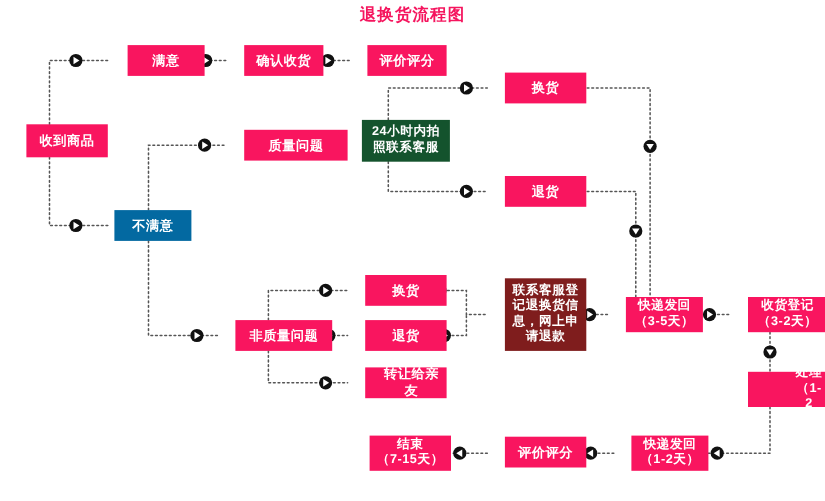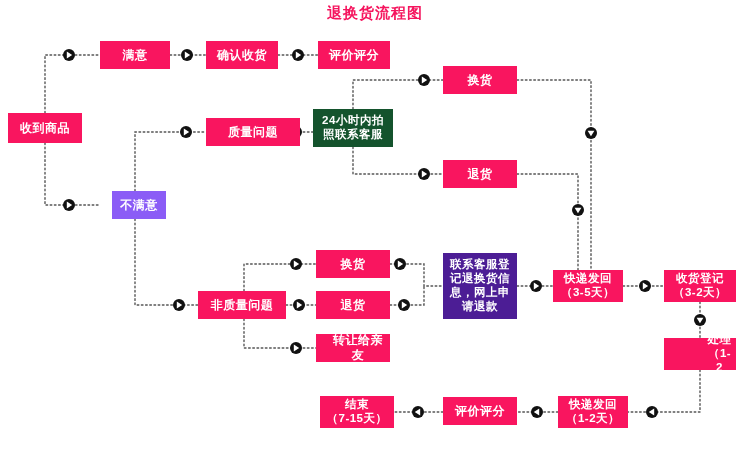--- a/index.html
+++ b/index.html
@@ -47,20 +47,21 @@
     display: flex;
     align-items: center;
     justify-content: center;
     text-align: center;
     font-size: 12px;
     font-weight: bold;
     line-height: 1.25;
     letter-spacing: 0.5px;
     padding: 2px 4px;
     white-space: pre-line;
+    margin-left: 16px;
   }
   .node.multi { font-size: 11.5px; line-height: 1.2; }
 </style>
 </head>
 <body>
 
 <div id="canvas">
 
   <div class="title">退换货流程图</div>
 
@@ -175,31 +176,31 @@
         <circle cx="418" cy="412" r="6" fill="#111111"></circle>
         <polygon points="420.2,408.6 414.8,412 420.2,415.4" fill="#ffffff"></polygon>
       </g>
     </svg>
 
   <div id="nodes">
       <div class="node" style="left: 8px; top: 113px; width: 74px; height: 30px; background: rgb(249, 21, 95);">收到商品</div>
       <div class="node" style="left: 100px; top: 41px; width: 70px; height: 28px; background: rgb(249, 21, 95);">满意</div>
       <div class="node" style="left: 206px; top: 41px; width: 72px; height: 28px; background: rgb(249, 21, 95);">确认收货</div>
       <div class="node" style="left: 318px; top: 41px; width: 72px; height: 28px; background: rgb(249, 21, 95);">评价评分</div>
-      <div class="node" style="left: 112px; top: 191px; width: 54px; height: 28px; background: #8b5cf6;">不满意</div>
+      <div class="node" style="left: 88px; top: 191px; width: 70px; height: 28px; background: #0369a1;">不满意</div>
       <div class="node" style="left: 206px; top: 118px; width: 94px; height: 28px; background: rgb(249, 21, 95);">质量问题</div>
       <div class="node multi" style="left: 313px; top: 109px; width: 80px; height: 38px; background: #14532d;">24小时内拍
 照联系客服</div>
       <div class="node" style="left: 443px; top: 66px; width: 74px; height: 28px; background: rgb(249, 21, 95);">换货</div>
       <div class="node" style="left: 443px; top: 160px; width: 74px; height: 28px; background: rgb(249, 21, 95);">退货</div>
       <div class="node" style="left: 198px; top: 291px; width: 88px; height: 28px; background: rgb(249, 21, 95);">非质量问题</div>
       <div class="node" style="left: 316px; top: 250px; width: 74px; height: 28px; background: rgb(249, 21, 95);">换货</div>
       <div class="node" style="left: 316px; top: 291px; width: 74px; height: 28px; background: rgb(249, 21, 95);">退货</div>
       <div class="node" style="left: 316px; top: 334px; width: 74px; height: 28px; background: rgb(249, 21, 95); padding-left: 14px;">转让给亲友</div>
-      <div class="node multi" style="left: 443px; top: 253px; width: 74px; height: 66px; background: #4c1d95;">联系客服登
+      <div class="node multi" style="left: 443px; top: 253px; width: 74px; height: 66px; background: #7f1d1d;">联系客服登
 记退换货信
 息，网上申
 请退款</div>
       <div class="node multi" style="left: 553px; top: 270px; width: 70px; height: 32px; background: rgb(249, 21, 95);">快递发回
 （3-5天）</div>
       <div class="node multi" style="left: 664px; top: 270px; width: 72px; height: 32px; background: rgb(249, 21, 95);">收货登记
 （3-2天）</div>
       <div class="node multi" style="left: 664px; top: 338px; width: 72px; height: 32px; background: rgb(249, 21, 95); padding-left: 43px;">售后处理
 （1-2天）</div>
       <div class="node multi" style="left: 558px; top: 396px; width: 70px; height: 32px; background: rgb(249, 21, 95);">快递发回

